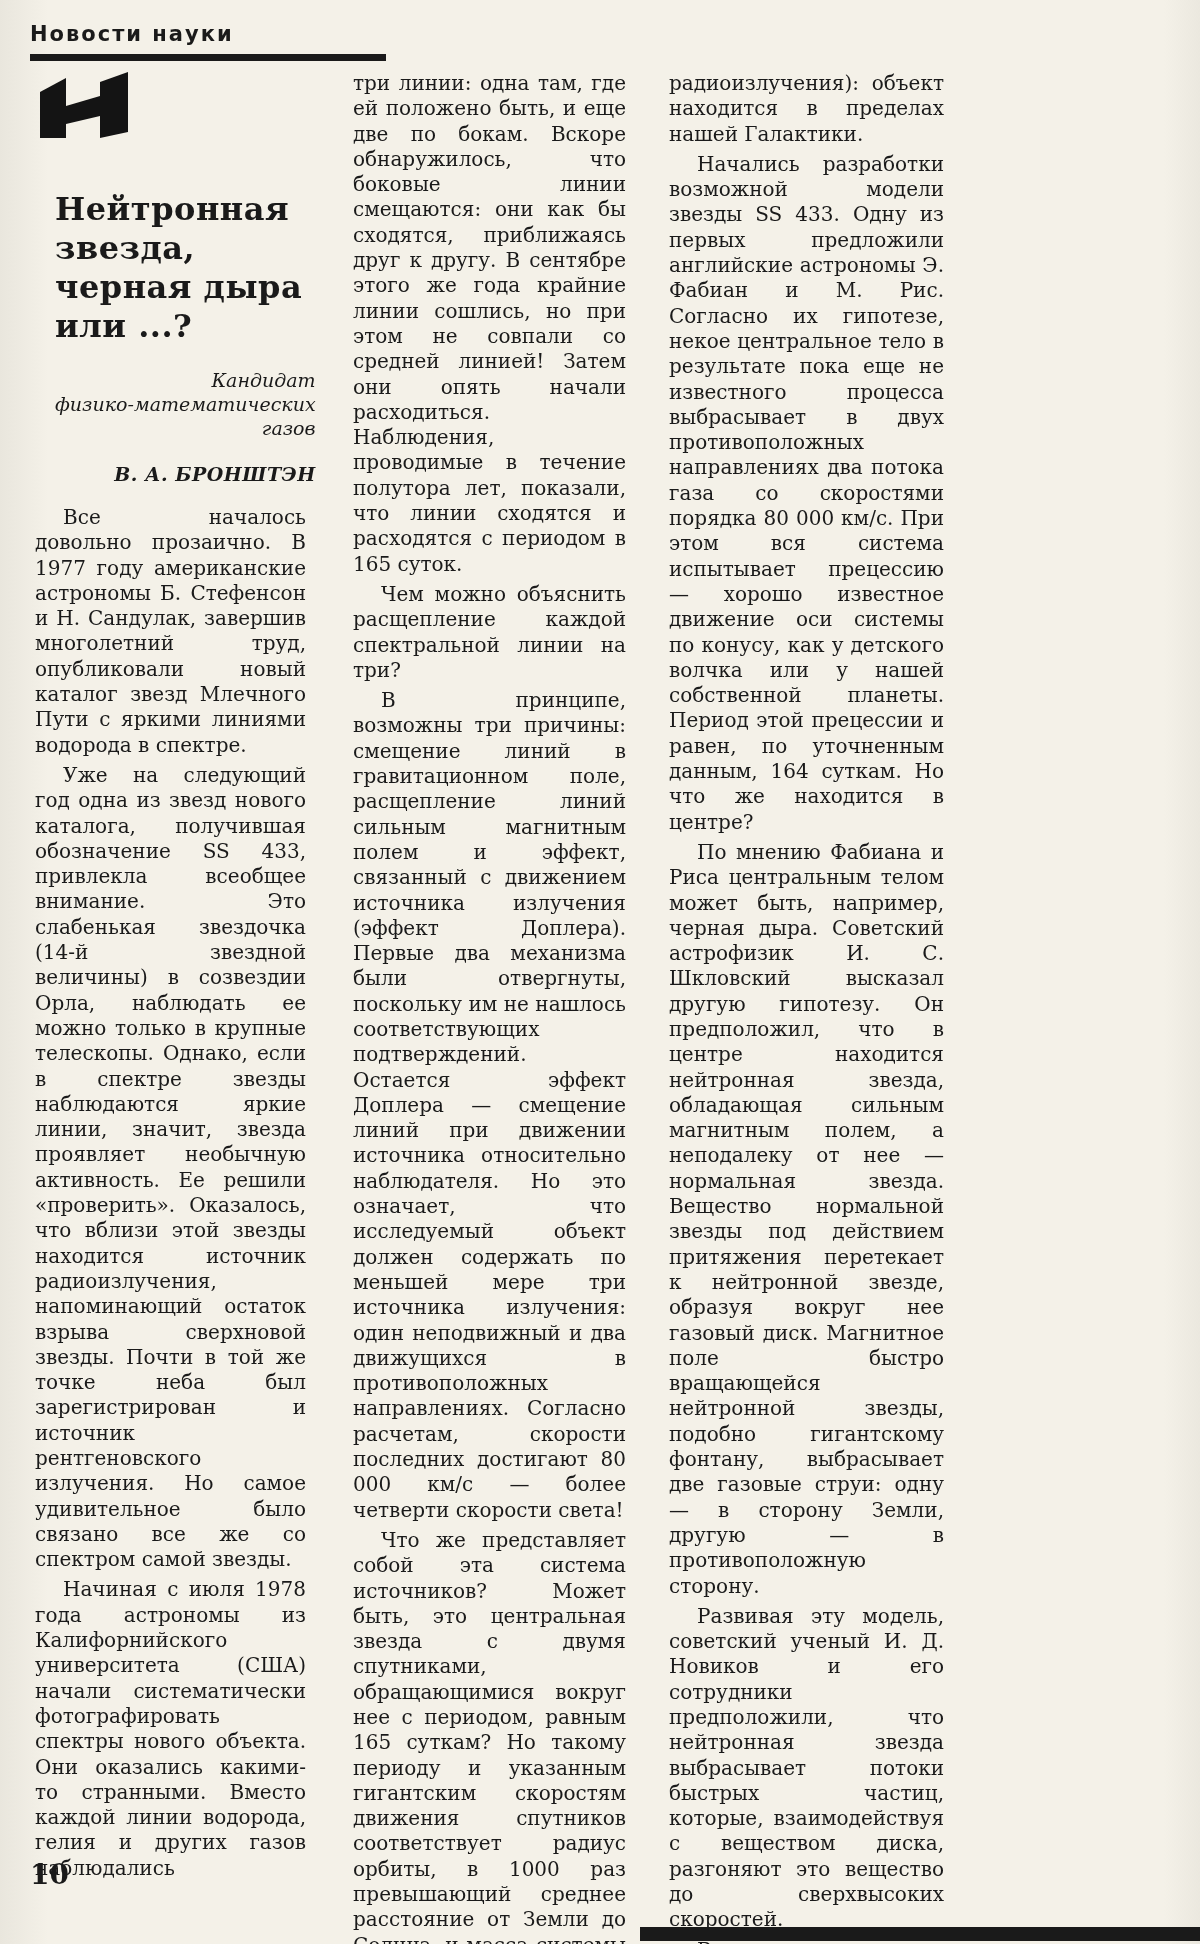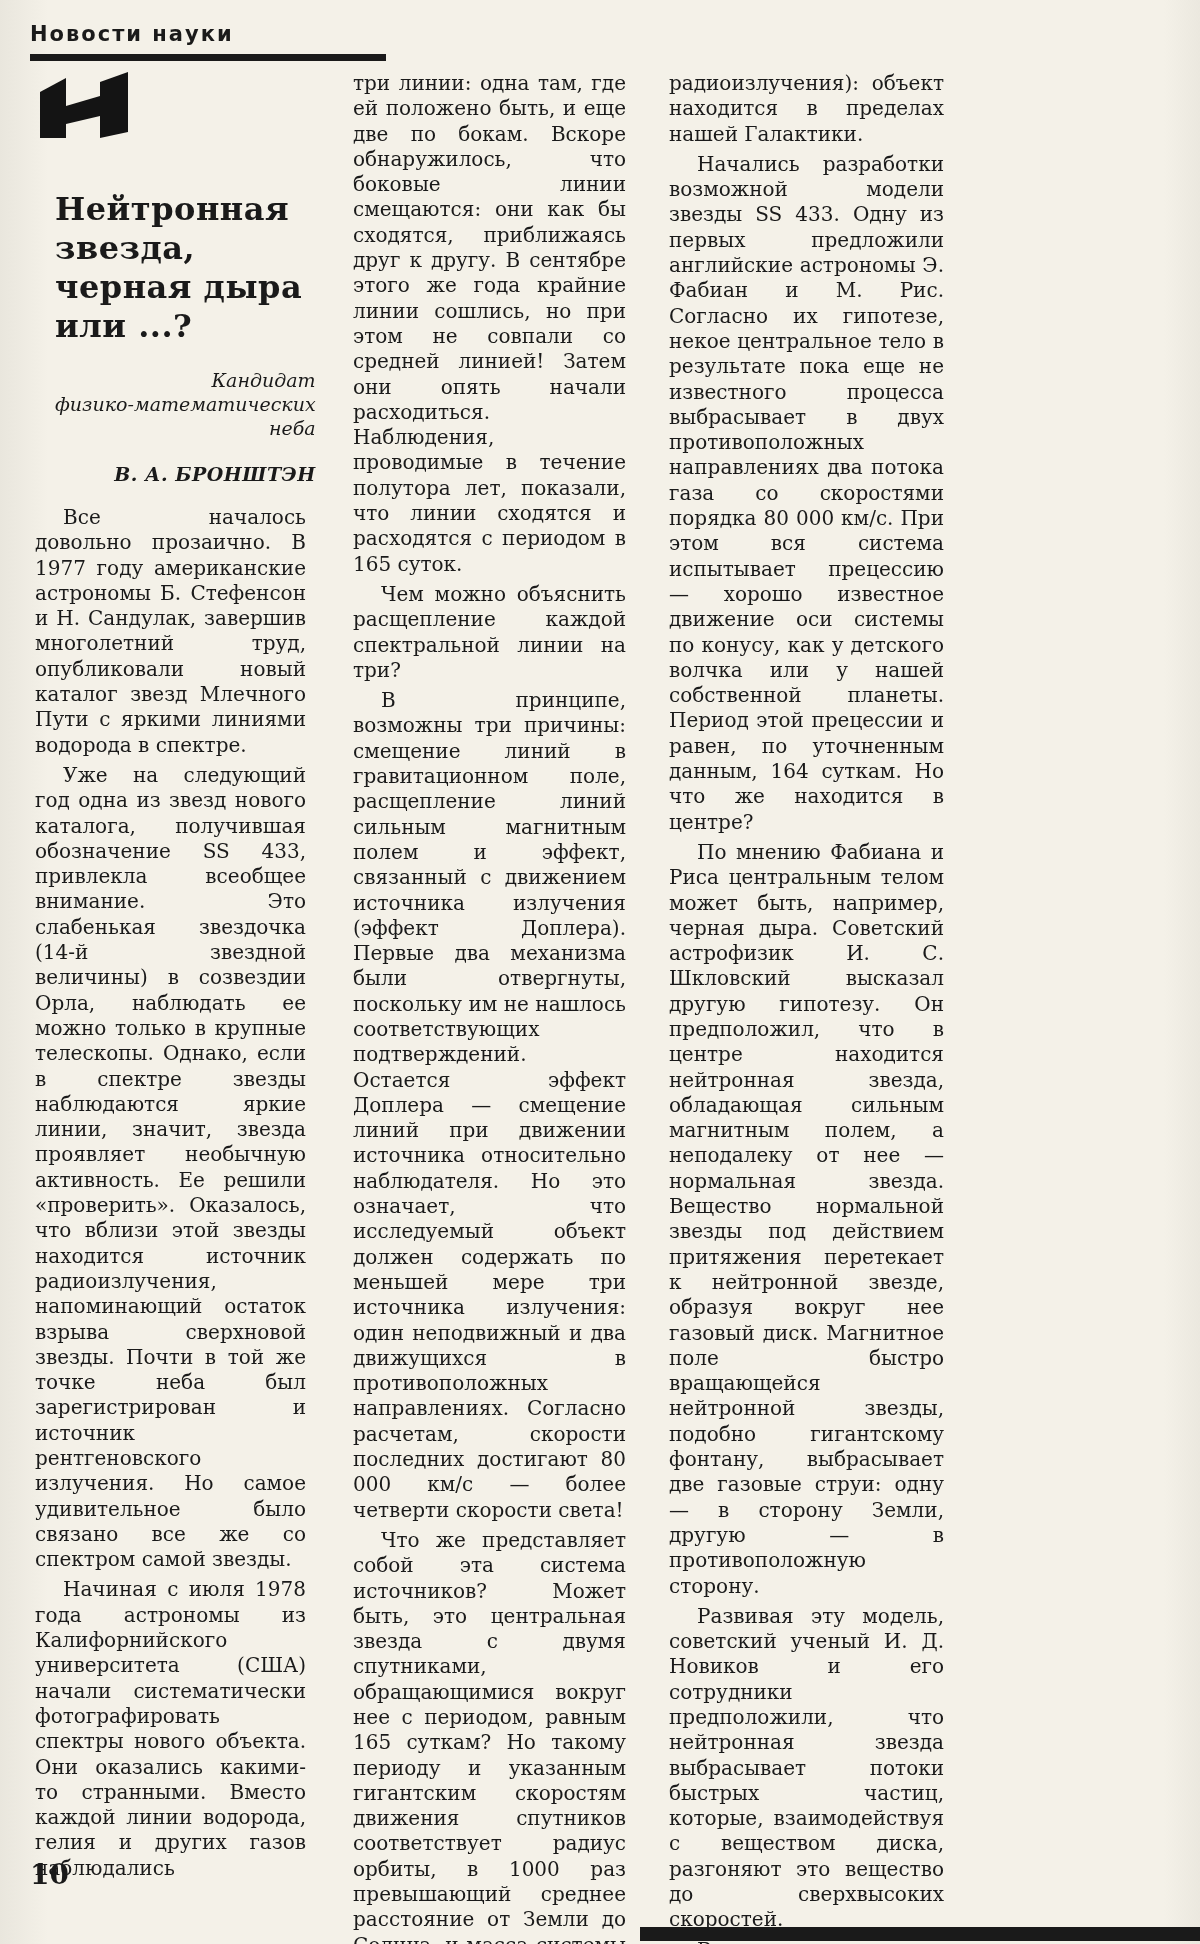--- a/index.html
+++ b/index.html
@@ -77,21 +77,21 @@
     <div>Нейтронная</div>
     <div>звезда,</div>
     <div>черная дыра</div>
     <div>или ...?</div>
   </h1>
 
   <div class="byline">
     <div class="role">
       <div>Кандидат</div>
       <div>физико-математических</div>
-      <div>неба</div>
+      <div>газов</div>
     </div>
     <div class="author">В. А. БРОНШТЭН</div>
   </div>
 
   <div class="col col1">
     <p>Все началось довольно прозаично. В 1977 году американские астрономы Б. Стефенсон и Н. Сандулак, завершив многолетний труд, опубликовали новый каталог звезд Млечного Пути с яркими линиями водорода в спектре.</p>
     <p>Уже на следующий год одна из звезд нового каталога, получившая обозначение SS 433, привлекла всеобщее внимание. Это слабенькая звездочка (14-й звездной величины) в созвездии Орла, наблюдать ее можно только в крупные телескопы. Однако, если в спектре звезды наблюдаются яркие линии, значит, звезда проявляет необычную активность. Ее решили «проверить». Оказалось, что вблизи этой звезды находится источник радиоизлучения, напоминающий остаток взрыва сверхновой звезды. Почти в той же точке неба был зарегистрирован и источник рентгеновского излучения. Но самое удивительное было связано все же со спектром самой звезды.</p>
     <p>Начиная с июля 1978 года астрономы из Калифорнийского университета (США) начали систематически фотографировать спектры нового объекта. Они оказались какими-то странными. Вместо каждой линии водорода, гелия и других газов наблюдались</p>
   </div>
 

